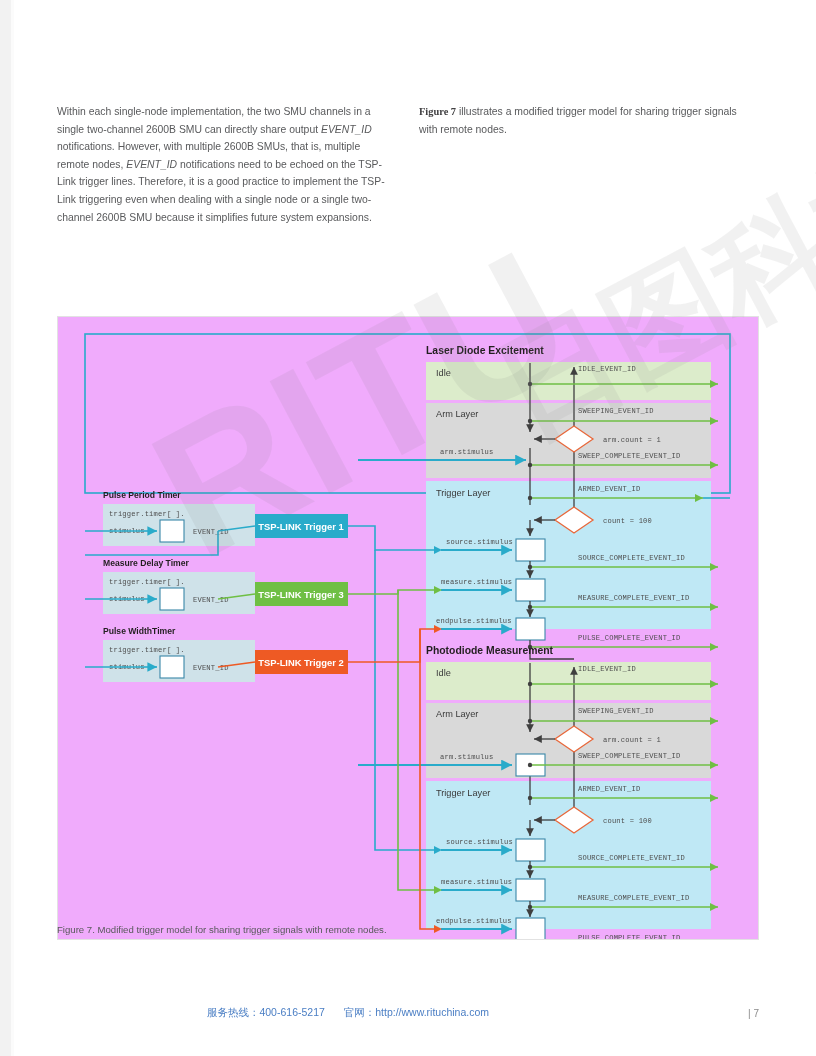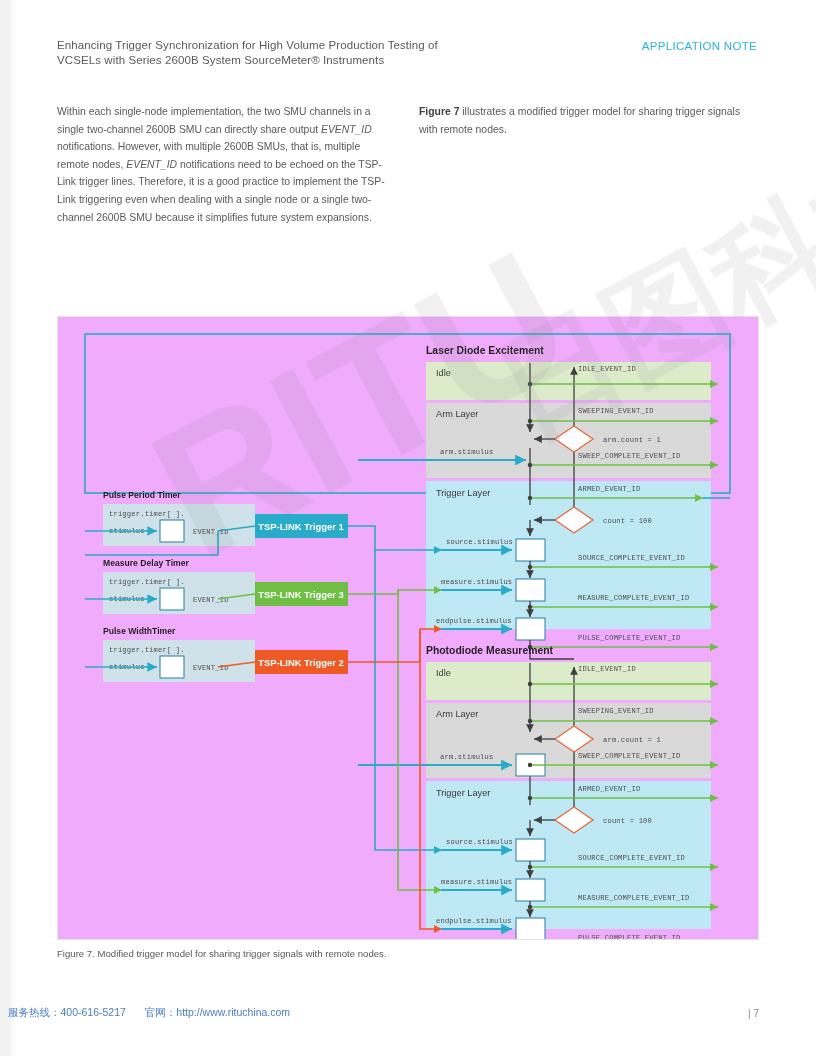--- a/index.html
+++ b/index.html
@@ -67,52 +67,53 @@
   .col p.code {
     font-family: "Liberation Mono", monospace;
     font-size: 9.6px;
     line-height: 13px;
     letter-spacing: -0.1px;
     color: #58595b;
     margin-bottom: 14px;
     white-space: pre-wrap;
   }
   .col i { font-style: italic; }
-  .col b { font-weight: bold; color: #414042; }
+  .col b { font-weight: bold; color: #414042; font-family: Liberation Serif, serif; }
 
   
   .figure-box {
     position: absolute;
     left: 57px; top: 316px;
     width: 700px; height: 622px;
     border: 1px solid #e2e2e2;
     background: #f0abfc;
     overflow: hidden;
   }
   .fig-caption {
     position: absolute;
-    left: 57px; top: 948px;
+    left: 57px; top: 924px;
     font-size: 9.6px;
     color: #58595b;
   }
 
   
   .watermark {
     position: absolute;
     left: 0; top: 0;
     width: 816px; height: 1056px;
     pointer-events: none;
     z-index: 3;
   }
 
   
   .footer {
     position: absolute;
     left: 0; top: 1006px;
     width: 696px;
+    text-align: center;
     font-size: 10.5px;
     color: #4a7ec4;
   }
   .footer span { margin: 0 8px; }
   .page-num {
     position: absolute;
     right: 57px; top: 1008px;
     font-size: 10px;
     color: #8a8a8a;
   }
@@ -148,27 +149,20 @@
   }
 </style>
 </head>
 <body>
 
 <div id="page">
 
   <div class="edge-strip"></div>
   <div class="edge-strip2"></div>
 
-  <div class="doc-header">
-    <div class="doc-title">
-      <div>Enhancing Trigger Synchronization for High Volume Production Testing of</div>
-      <div>VCSELs with Series 2600B System SourceMeter® Instruments</div>
-    </div>
-    <div class="app-note">APPLICATION NOTE</div>
-  </div>
 
   <div class="col left">
     <p><span>Within each single-node implementation, the two SMU channels in a single two-channel 2600B SMU can directly share output </span><i>EVENT_ID</i><span> notifications. However, with multiple 2600B SMUs, that is, multiple remote nodes, </span><i>EVENT_ID</i><span> notifications need to be echoed on the TSP-Link trigger lines. Therefore, it is a good practice to implement the TSP-Link triggering even when dealing with a single node or a single two-channel 2600B SMU because it simplifies future system expansions.</span></p>
   </div>
 
   <div class="col right">
     <p><b>Figure 7</b><span> illustrates a modified trigger model for sharing trigger signals with remote nodes.</span></p>
   </div>
 
   <div class="figure-box">

